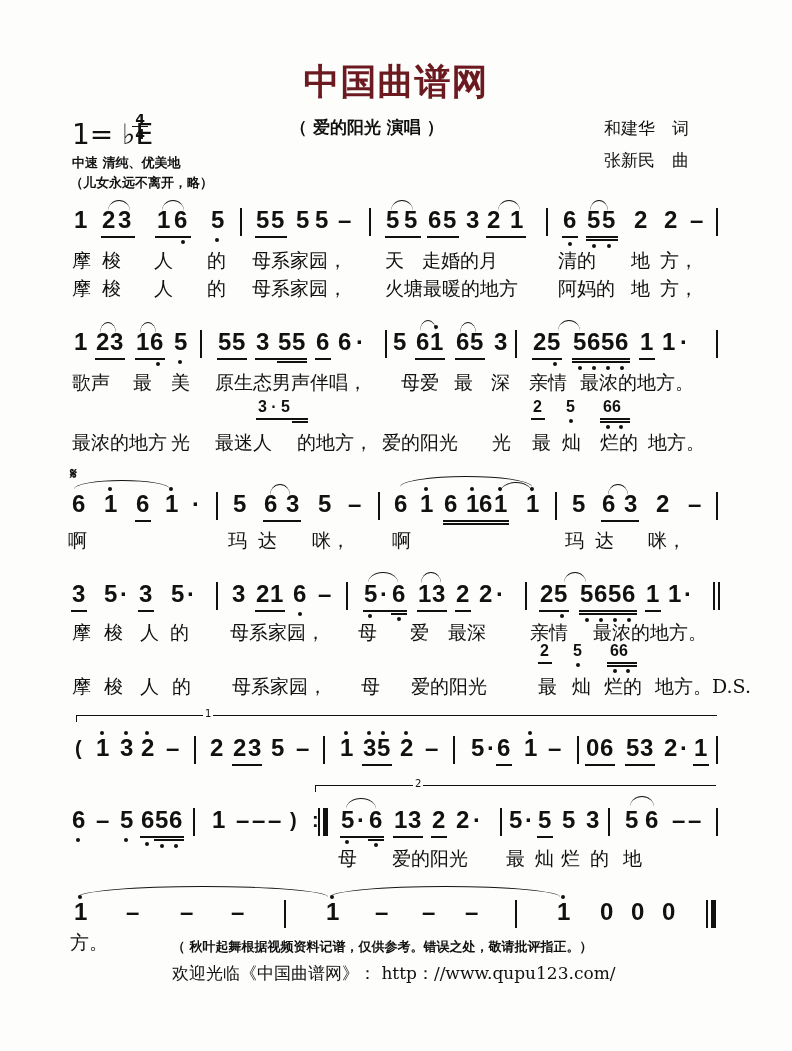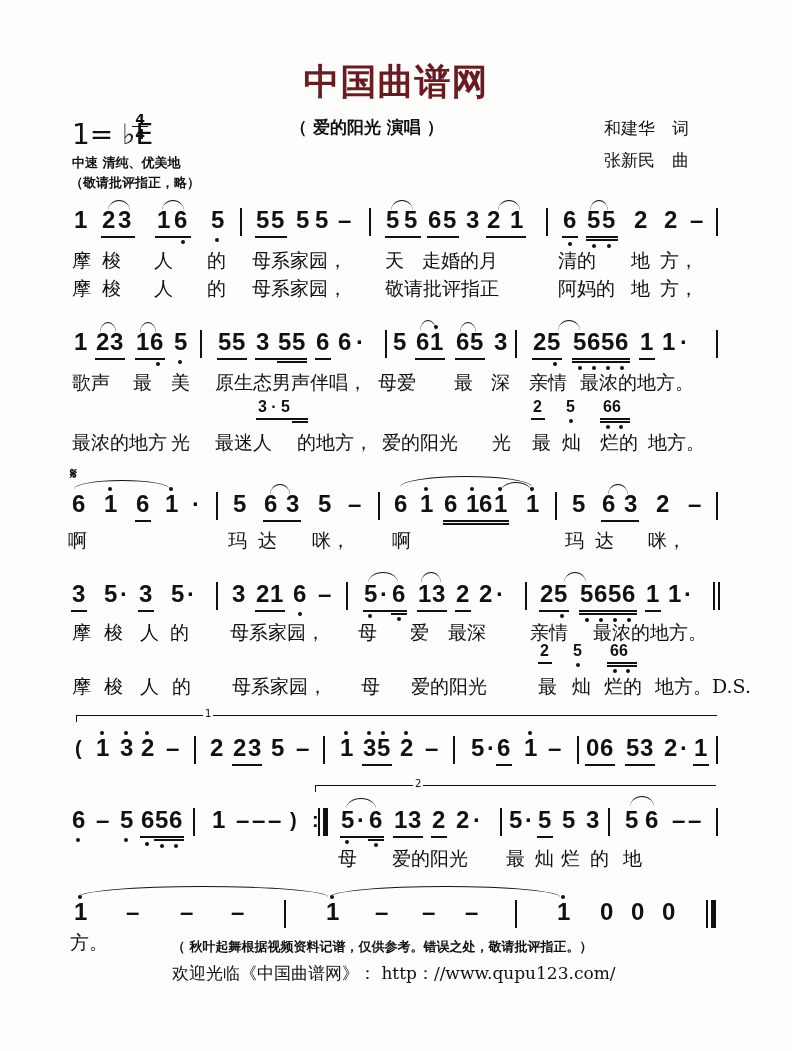--- a/index.html
+++ b/index.html
@@ -55,21 +55,21 @@
 <div class="abs singer">（ 爱的阳光 演唱 ）</div>
 <div class="abs credit" style="left:604px;top:117px;">和建华　词</div>
 <div class="abs credit" style="left:604px;top:149px;">张新民　曲</div>
 <div class="abs key">1= ♭E</div>
 <div class="abs ts">
   <div>4</div>
   <div class="line"></div>
   <div>4</div>
 </div>
 <div class="abs tempo">中速 清纯、优美地</div>
-<div class="abs note-ins">（敬请批评指正，略）</div>
+<div class="abs note-ins">（儿女永远不离开，略）</div>
 
 <div class="nrow" style="top:206px;">
   <span class="n" style="left:74px">1</span>
   <span class="n" style="left:102px">2</span>
   <span class="n" style="left:118px">3</span>
   <div class="ul" style="left:101px;top:30px;width:34px"></div>
   <div class="arc" style="left:108px;top:-6px;width:22px"></div>
   <span class="n" style="left:157px">1</span>
   <span class="n" style="left:174px">6</span>
   <div class="ul" style="left:155px;top:30px;width:36px"></div>
@@ -124,21 +124,21 @@
   <span style="left:558px">清的</span>
   <span style="left:631px">地</span>
   <span style="left:660px">方，</span>
 </div>
 <div class="lyr" style="top:276px;">
   <span style="left:72px">摩</span>
   <span style="left:102px">梭</span>
   <span style="left:154px">人</span>
   <span style="left:207px">的</span>
   <span style="left:252px">母系家园，</span>
-  <span style="left:385px">敬请批评指正</span>
+  <span style="left:385px">火塘最暖的地方</span>
   <span style="left:558px">阿妈的</span>
   <span style="left:631px">地</span>
   <span style="left:660px">方，</span>
 </div>
 
 <div class="nrow" style="top:328px;">
   <span class="n" style="left:74px">1</span>
   <span class="n" style="left:96px">2</span>
   <span class="n" style="left:110px">3</span>
   <div class="ul" style="left:95px;top:30px;width:30px"></div>
@@ -196,21 +196,21 @@
   <div class="ul" style="left:639px;top:30px;width:16px"></div>
   <span class="n" style="left:662px">1</span>
   <span class="n" style="left:680px">·</span>
   <div class="bar" style="left:716px"></div>
 </div>
 <div class="lyr" style="top:370px;">
   <span style="left:72px">歌声</span>
   <span style="left:133px">最</span>
   <span style="left:171px">美</span>
   <span style="left:215px">原生态男声伴唱，</span>
-  <span style="left:378px">母爱</span>
+  <span style="left:401px">母爱</span>
   <span style="left:454px">最</span>
   <span style="left:491px">深</span>
   <span style="left:529px">亲情</span>
   <span style="left:580px">最浓的地方。</span>
 </div>
 <div class="abs" style="top:398px;left:258px;font-weight:bold;font-size:16px;font-family:'Liberation Sans',sans-serif;">3 · 5</div>
 <div class="ul" style="left:256px;top:418px;width:52px"></div>
 <div class="ul" style="left:292px;top:421px;width:16px"></div>
 <div class="abs" style="top:398px;left:533px;font-weight:bold;font-size:16px;font-family:'Liberation Sans',sans-serif;">2</div>
 <div class="ul" style="left:531px;top:418px;width:14px"></div>

